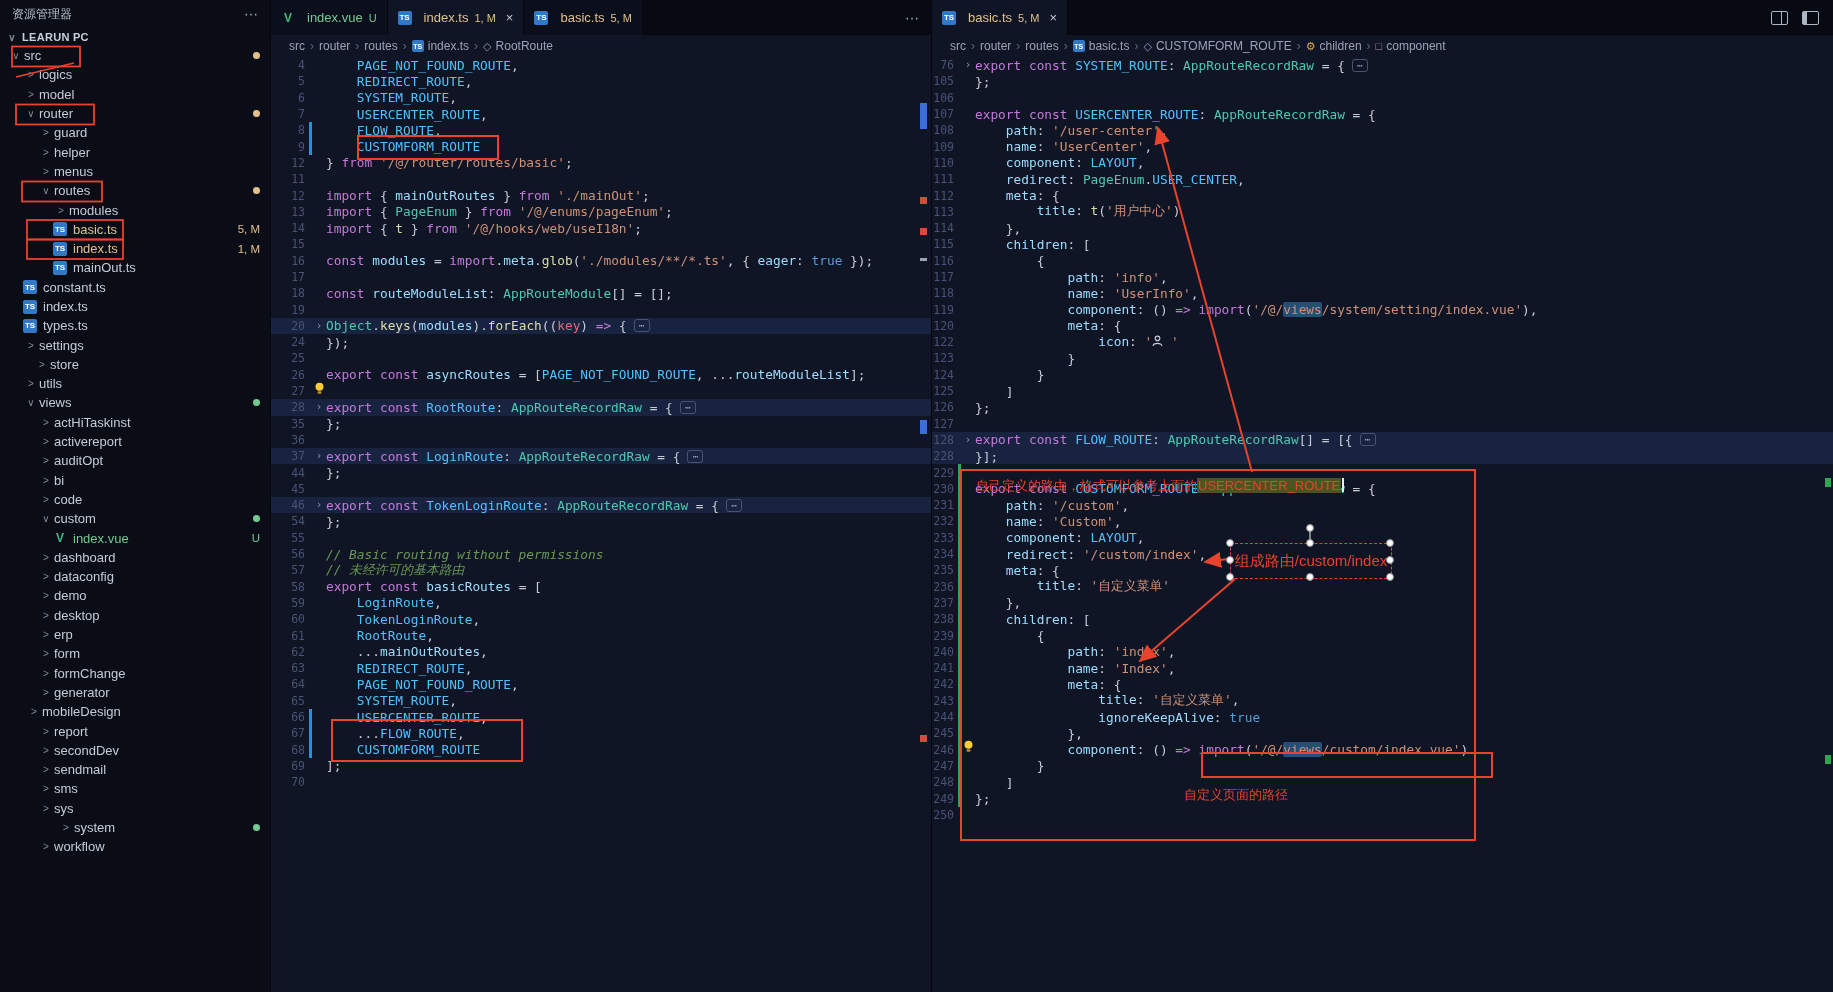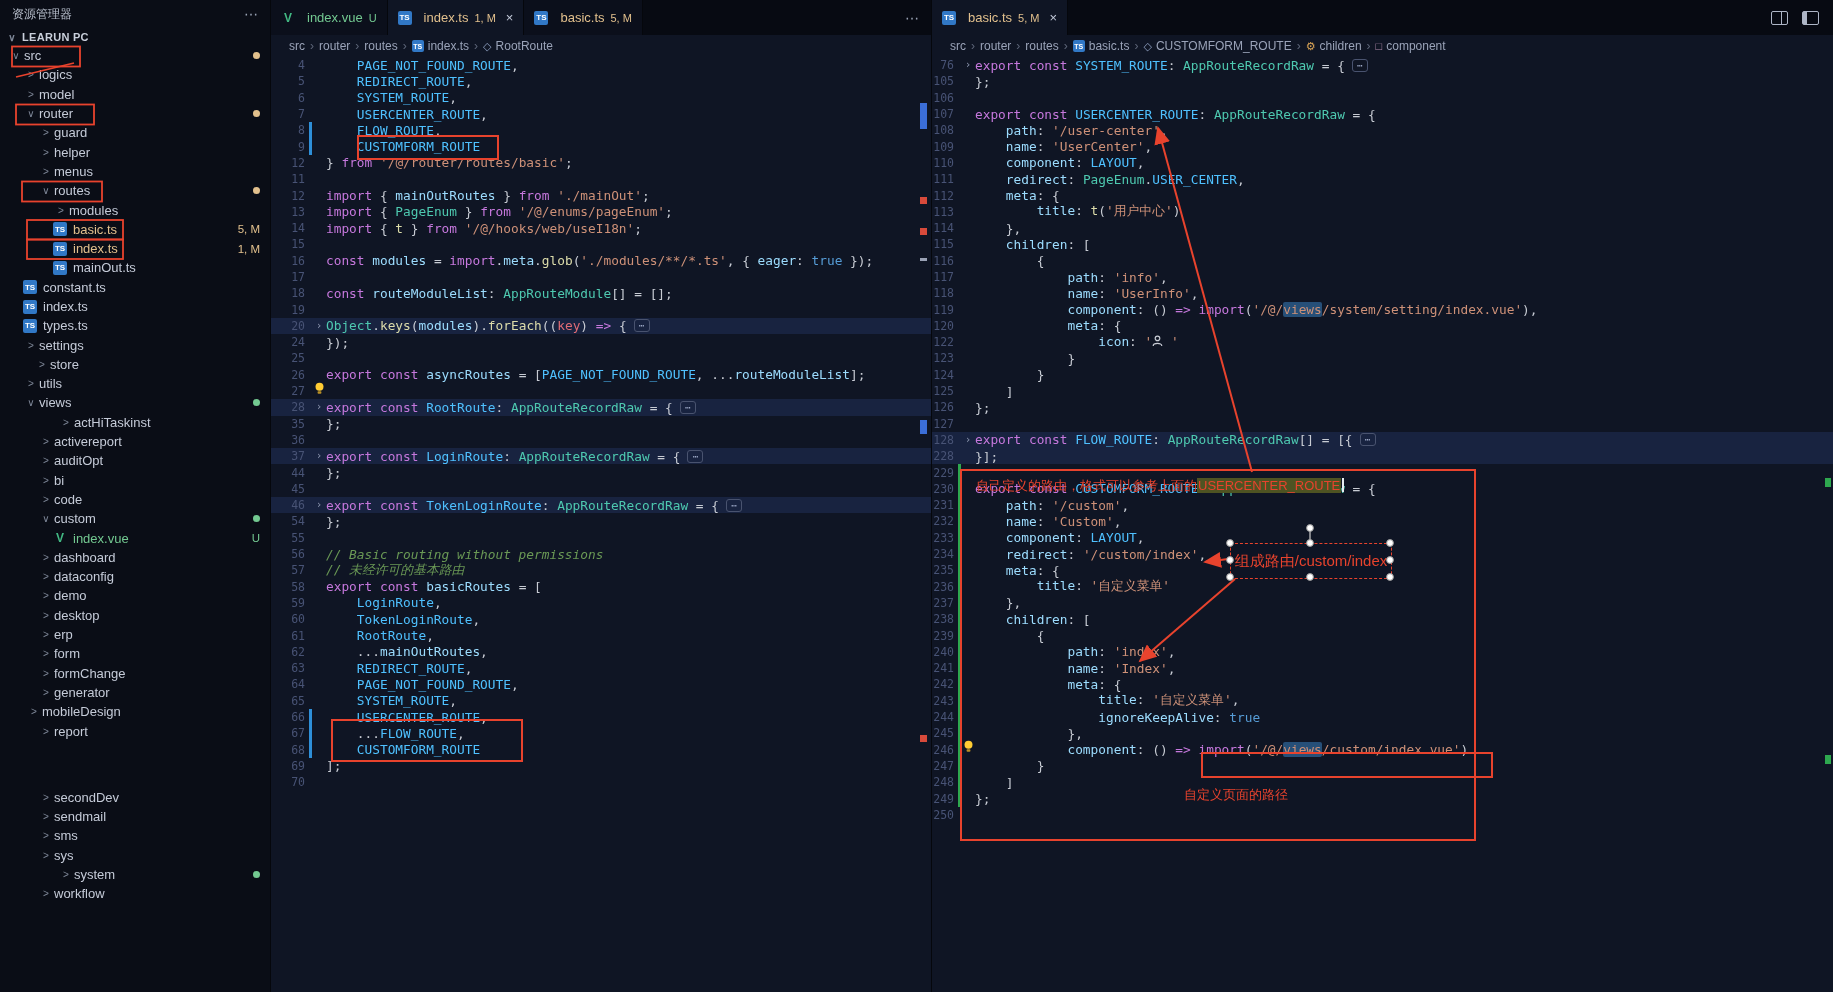--- a/index.html
+++ b/index.html
@@ -214,21 +214,21 @@
           <span class="tlabel">utils</span>
           <span class="tright"></span>
         </div>
         <div class="trow" style="padding-left: 23px;">
           <span class="chev o"></span>
           <span class="tlabel">views</span>
           <span class="tright">
             <span class="tdot new"></span>
           </span>
         </div>
-        <div class="trow" style="padding-left: 58px; justify-content: flex-end;">
+        <div class="trow" style="padding-left: 38px; justify-content: flex-end;">
           <span class="chev c"></span>
           <span class="tlabel">actHiTaskinst</span>
           <span class="tright"></span>
         </div>
         <div class="trow" style="padding-left: 38px;">
           <span class="chev c"></span>
           <span class="tlabel">activereport</span>
           <span class="tright"></span>
         </div>
         <div class="trow" style="padding-left: 38px;">
@@ -303,21 +303,21 @@
         <div class="trow" style="padding-left: 26px;">
           <span class="chev c"></span>
           <span class="tlabel">mobileDesign</span>
           <span class="tright"></span>
         </div>
         <div class="trow" style="padding-left: 38px;">
           <span class="chev c"></span>
           <span class="tlabel">report</span>
           <span class="tright"></span>
         </div>
-        <div class="trow" style="padding-left: 38px; margin-top: 47px;">
+        <div class="trow" style="padding-left: 38px;">
           <span class="chev c"></span>
           <span class="tlabel">secondDev</span>
           <span class="tright"></span>
         </div>
         <div class="trow" style="padding-left: 38px;">
           <span class="chev c"></span>
           <span class="tlabel">sendmail</span>
           <span class="tright"></span>
         </div>
         <div class="trow" style="padding-left: 38px;">

